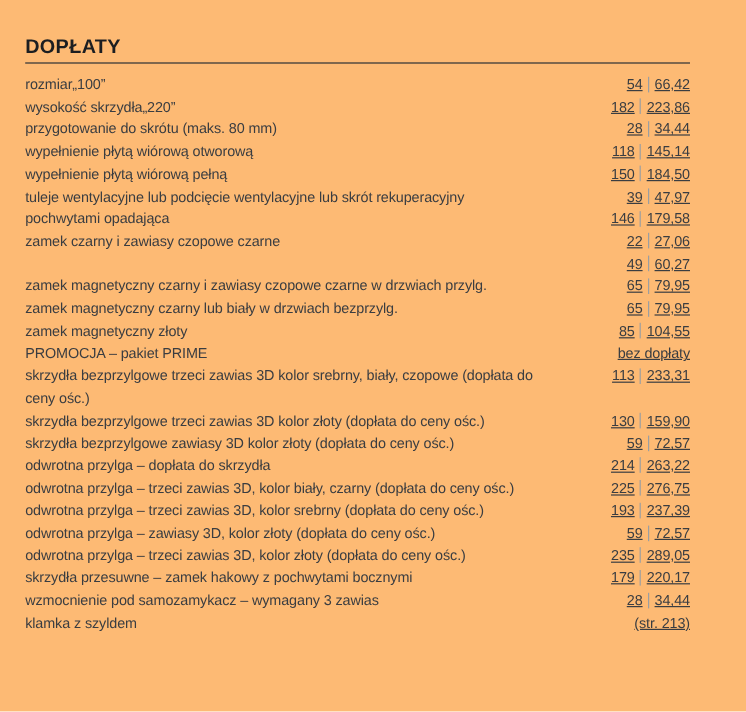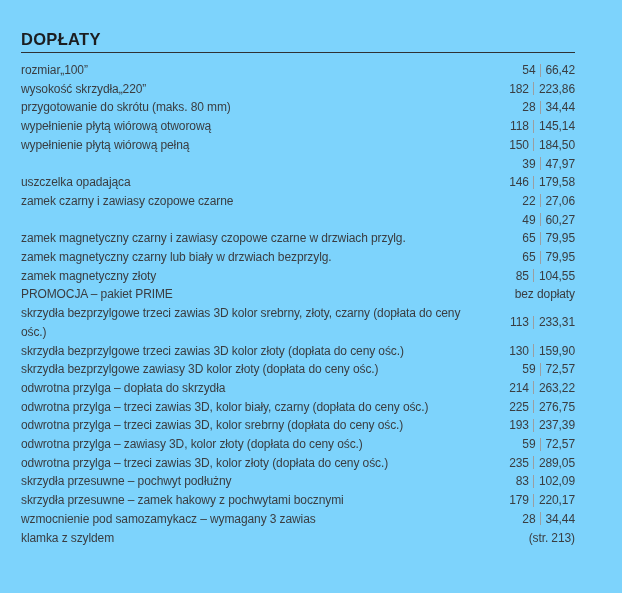--- a/index.html
+++ b/index.html
@@ -5,21 +5,21 @@
   html, body {
     margin: 0;
     padding: 0;
     background: #ffffff;
   }
   .page {
     position: relative;
     box-sizing: border-box;
     width: 622px;
     height: 593px;
-    background: #7dd3fc;
+    background: #fdba74;
     font-family: "Liberation Sans", sans-serif;
     padding: 30px 47px 0 21px;
     overflow: hidden;
   }
   .page-title {
     font-size: 16.5px;
     font-weight: bold;
     letter-spacing: 0.3px;
     color: #1c1e21;
     margin: 0 0 3px 0;
@@ -30,35 +30,36 @@
     border-top: 1.6px solid #2e3134;
     margin: 0 0 8px 0;
   }
   .rows {
     font-size: 12px;
     letter-spacing: -0.1px;
     color: #3a3d41;
   }
   .row {
     display: flex;
-    align-items: center;
+    align-items: flex-start;
     line-height: 18.7px;
   }
   .desc {
     flex: 0 1 auto;
   }
   
   .row:nth-child(14) .desc {
     max-width: 450px;
   }
   .price {
     margin-left: auto;
     padding-left: 8px;
     white-space: nowrap;
     text-align: right;
+    text-decoration: underline;
   }
   .sep {
     display: inline-block;
     width: 1px;
     height: 13px;
     background: #9b9ea1;
     margin: 0 4.5px;
     vertical-align: -2.5px;
   }
 </style>
@@ -83,24 +84,25 @@
       </div>
       <div class="row">
         <span class="desc">wypełnienie płytą wiórową otworową</span>
         <span class="price"><span>118</span><span class="sep"></span><span>145,14</span></span>
       </div>
       <div class="row">
         <span class="desc">wypełnienie płytą wiórową pełną</span>
         <span class="price"><span>150</span><span class="sep"></span><span>184,50</span></span>
       </div>
       <div class="row">
+        <span class="desc">tuleje wentylacyjne lub podcięcie wentylacyjne lub skrót rekuperacyjny</span>
         <span class="price"><span>39</span><span class="sep"></span><span>47,97</span></span>
       </div>
       <div class="row">
-        <span class="desc">uszczelka opadająca</span>
+        <span class="desc">pochwytami opadająca</span>
         <span class="price"><span>146</span><span class="sep"></span><span>179,58</span></span>
       </div>
       <div class="row">
         <span class="desc">zamek czarny i zawiasy czopowe czarne</span>
         <span class="price"><span>22</span><span class="sep"></span><span>27,06</span></span>
       </div>
       <div class="row">
         <span class="price"><span>49</span><span class="sep"></span><span>60,27</span></span>
       </div>
       <div class="row">
@@ -113,21 +115,21 @@
       </div>
       <div class="row">
         <span class="desc">zamek magnetyczny złoty</span>
         <span class="price"><span>85</span><span class="sep"></span><span>104,55</span></span>
       </div>
       <div class="row">
         <span class="desc">PROMOCJA – pakiet PRIME</span>
         <span class="price"><span>bez dopłaty</span></span>
       </div>
       <div class="row">
-        <span class="desc">skrzydła bezprzylgowe trzeci zawias 3D kolor srebrny, złoty, czarny (dopłata do ceny ośc.)</span>
+        <span class="desc">skrzydła bezprzylgowe trzeci zawias 3D kolor srebrny, biały, czopowe (dopłata do ceny ośc.)</span>
         <span class="price"><span>113</span><span class="sep"></span><span>233,31</span></span>
       </div>
       <div class="row">
         <span class="desc">skrzydła bezprzylgowe trzeci zawias 3D kolor złoty (dopłata do ceny ośc.)</span>
         <span class="price"><span>130</span><span class="sep"></span><span>159,90</span></span>
       </div>
       <div class="row">
         <span class="desc">skrzydła bezprzylgowe zawiasy 3D kolor złoty (dopłata do ceny ośc.)</span>
         <span class="price"><span>59</span><span class="sep"></span><span>72,57</span></span>
       </div>
@@ -145,24 +147,20 @@
       </div>
       <div class="row">
         <span class="desc">odwrotna przylga – zawiasy 3D, kolor złoty (dopłata do ceny ośc.)</span>
         <span class="price"><span>59</span><span class="sep"></span><span>72,57</span></span>
       </div>
       <div class="row">
         <span class="desc">odwrotna przylga – trzeci zawias 3D, kolor złoty (dopłata do ceny ośc.)</span>
         <span class="price"><span>235</span><span class="sep"></span><span>289,05</span></span>
       </div>
       <div class="row">
-        <span class="desc">skrzydła przesuwne – pochwyt podłużny</span>
-        <span class="price"><span>83</span><span class="sep"></span><span>102,09</span></span>
-      </div>
-      <div class="row">
         <span class="desc">skrzydła przesuwne – zamek hakowy z pochwytami bocznymi</span>
         <span class="price"><span>179</span><span class="sep"></span><span>220,17</span></span>
       </div>
       <div class="row">
         <span class="desc">wzmocnienie pod samozamykacz – wymagany 3 zawias</span>
         <span class="price"><span>28</span><span class="sep"></span><span>34,44</span></span>
       </div>
       <div class="row">
         <span class="desc">klamka z szyldem</span>
         <span class="price"><span>(str. 213)</span></span>

